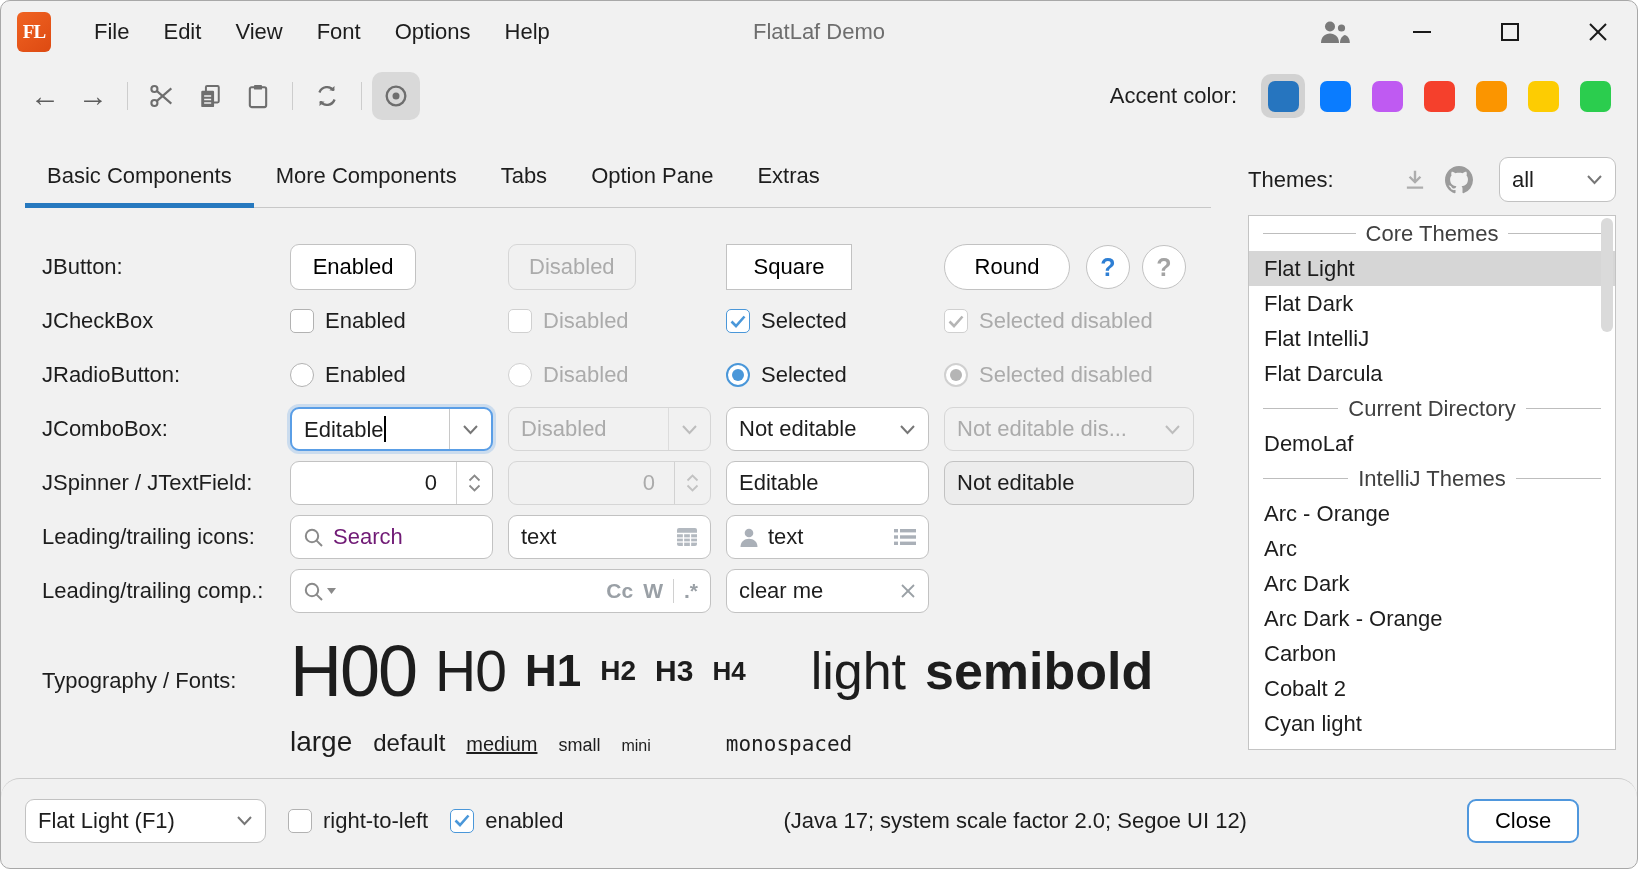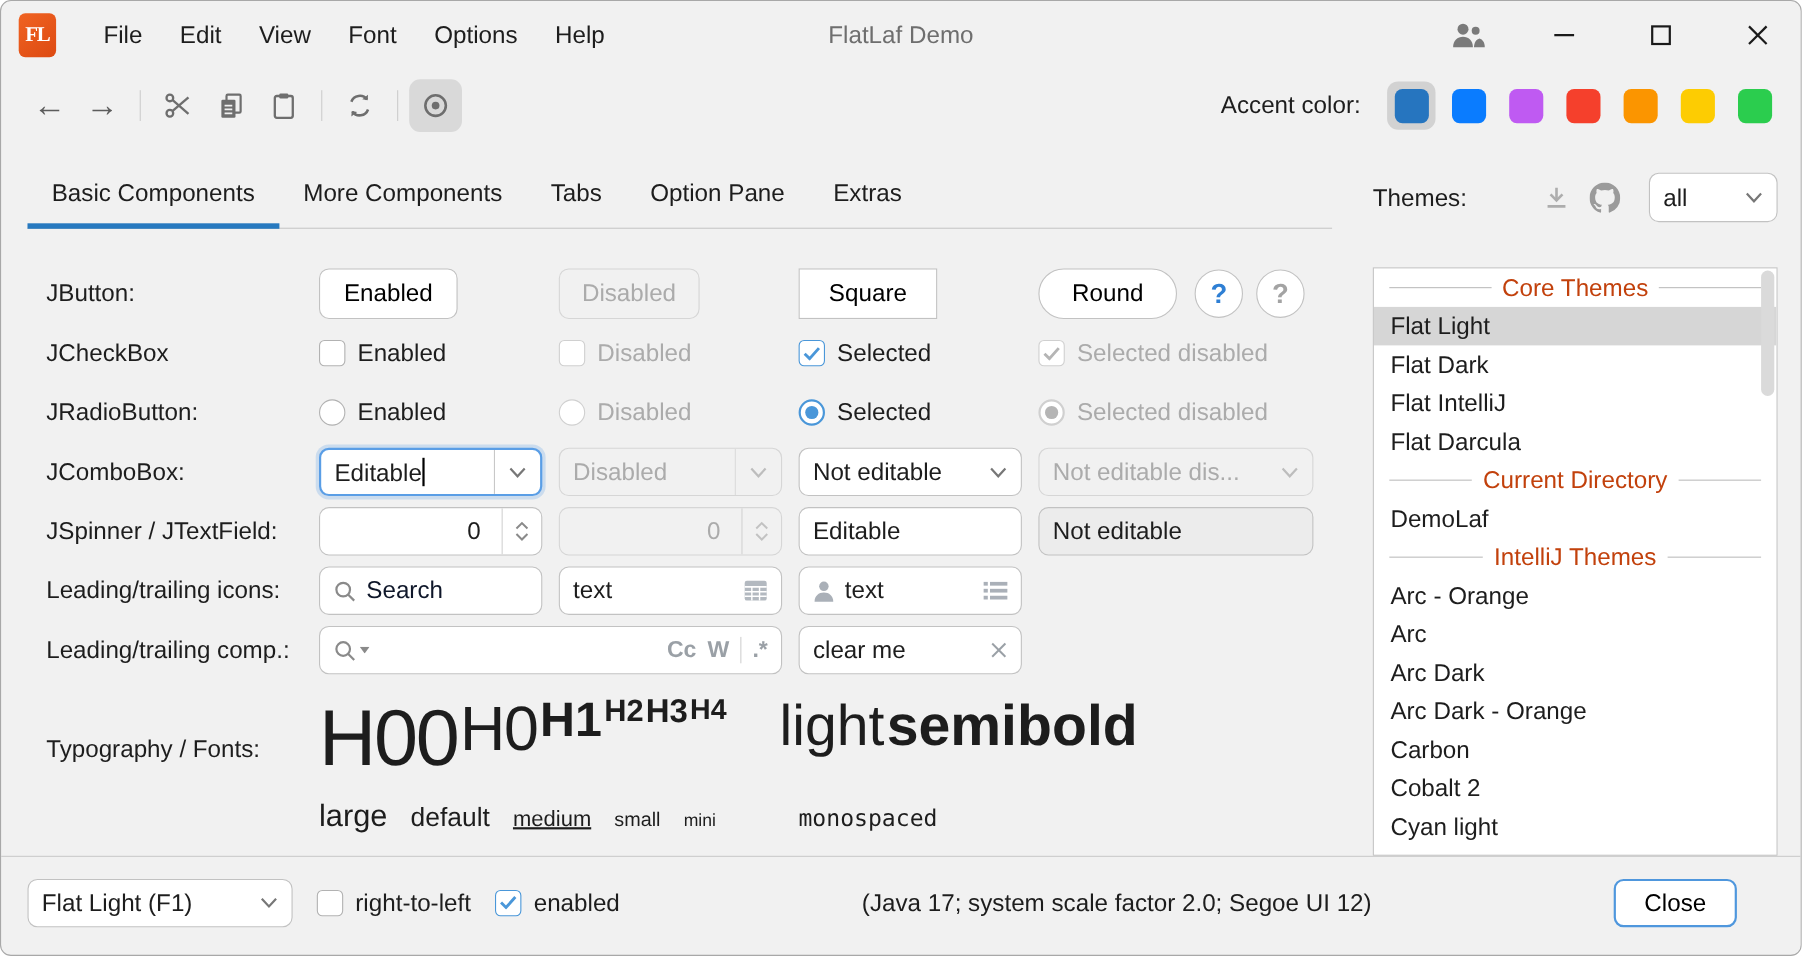--- a/index.html
+++ b/index.html
@@ -85,56 +85,56 @@
   .combo { padding:0; overflow:hidden; }
   .combo .cval { flex:1; padding-left:12px; white-space:nowrap; overflow:hidden; }
   .combo .arrow { width:42px; height:100%; display:flex; align-items:center; justify-content:center; flex:none; }
   .combo .arrow.sep { border-left:1px solid #c8c8c8; }
   .combo.focused { border:2px solid #5a9ee6; box-shadow:0 0 0 3px rgba(90,158,230,.25); }
   .combo.disabled .arrow.sep { border-left-color:#dcdcdc; }
   .caret { display:inline-block; width:2px; height:26px; background:#000; vertical-align:-5px; }
   .spin-val { flex:1; text-align:right; padding-right:10px; }
   .spin-btns { width:36px; height:100%; border-left:1px solid #d2d2d2; display:flex; flex-direction:column;
                align-items:center; justify-content:center; gap:2px; flex:none; }
-  .placeholder { color:#0f172a; }
+  .placeholder { color:#701a75; }
   .ftext { flex:1; }
   .mini-btns { display:flex; align-items:center; gap:10px; color:#9aa0a6; font-weight:bold; font-size:21px; }
   .vline { width:1px; height:24px; background:#d0d0d0; }
 
   
-  .typo-line1 { display:flex; align-items:flex-start; gap:2px; }
+  .typo-line1 { display:flex; align-items:center; gap:19px; }
   .t-h00 { font-size:72px; font-weight:300; letter-spacing:-2px; }
   .t-h0  { font-size:57px; font-weight:300; letter-spacing:-1px; }
   .t-h1  { font-size:44px; font-weight:600; }
   .t-h2  { font-size:28px; font-weight:600; }
   .t-h3  { font-size:30px; font-weight:600; }
   .t-h4  { font-size:26px; font-weight:600; }
   .t-light { font-size:52px; font-weight:300; margin-left:46px; }
   .t-semibold { font-size:52px; font-weight:700; }
   .typo-line2 { display:flex; align-items:baseline; gap:21px; margin-top:14px; }
   .t-large { font-size:28px; } .t-default { font-size:24px; } .t-medium { font-size:20px;text-decoration:underline; }
   .t-small { font-size:18px; } .t-mini { font-size:16px; }
   .t-mono { font-size:21px; font-family:"DejaVu Sans Mono","Liberation Mono",monospace; margin-left:54px; }
 
   
-  .side { flex:1; margin-left:37px; display:flex; flex-direction:column;justify-content:space-between; }
+  .side { flex:1; margin-left:37px; display:flex; flex-direction:column; }
   .side-head { margin-top:28px; display:flex; align-items:center; }
   .side-label { font-size:22px; }
   .icon-btn { width:44px; height:44px; display:flex; align-items:center; justify-content:center; border-radius:9px; }
   .all-combo { width:117px; height:45px; margin-left:18px; }
   .theme-list { margin-top:13px; height:535px; background:#fff; border:1px solid #c4c4c4;
                 overflow:hidden; position:relative; font-size:22px; }
   .titem { height:35px; display:flex; align-items:center; padding-left:15px; white-space:nowrap; }
   .titem.selected { background:#d6d6d6; }
-  .tgsep { height:35px; display:flex; align-items:center; color:#c2410c; padding:0 14px; gap:10px; }
+  .tgsep { height:35px; display:flex; align-items:center; color:#404040; padding:0 14px; gap:10px; }
   .tgsep .line { flex:1; height:1px; background:#bdbdbd; }
   .vscroll { position:absolute; top:2px; right:2px; width:12px; height:114px; background:#dadada; border-radius:6px; }
 
   
-  .statusbar { flex:none; height:90px; border-top:1px solid #cbcbcb; display:flex; align-items:center; padding:0 24px 6px; }
+  .statusbar { flex:none; height:90px; border-top:1px solid #cbcbcb; display:flex; align-items:center; padding:0 24px 6px;border-radius:19px; }
   .laf-combo { width:241px; height:44px; flex:none; }
   .sb-info { flex:1; text-align:center; font-size:22px; }
   .close-btn { width:112px; height:44px; background:#fff; border:2px solid #4f97dd; border-radius:9px;
                font-size:22px; display:flex; align-items:center; justify-content:center; margin-right:34px; }
   .sb-cb { margin-left:22px; }
   svg { display:block; }
 </style>
 </head>
 <body>
 

